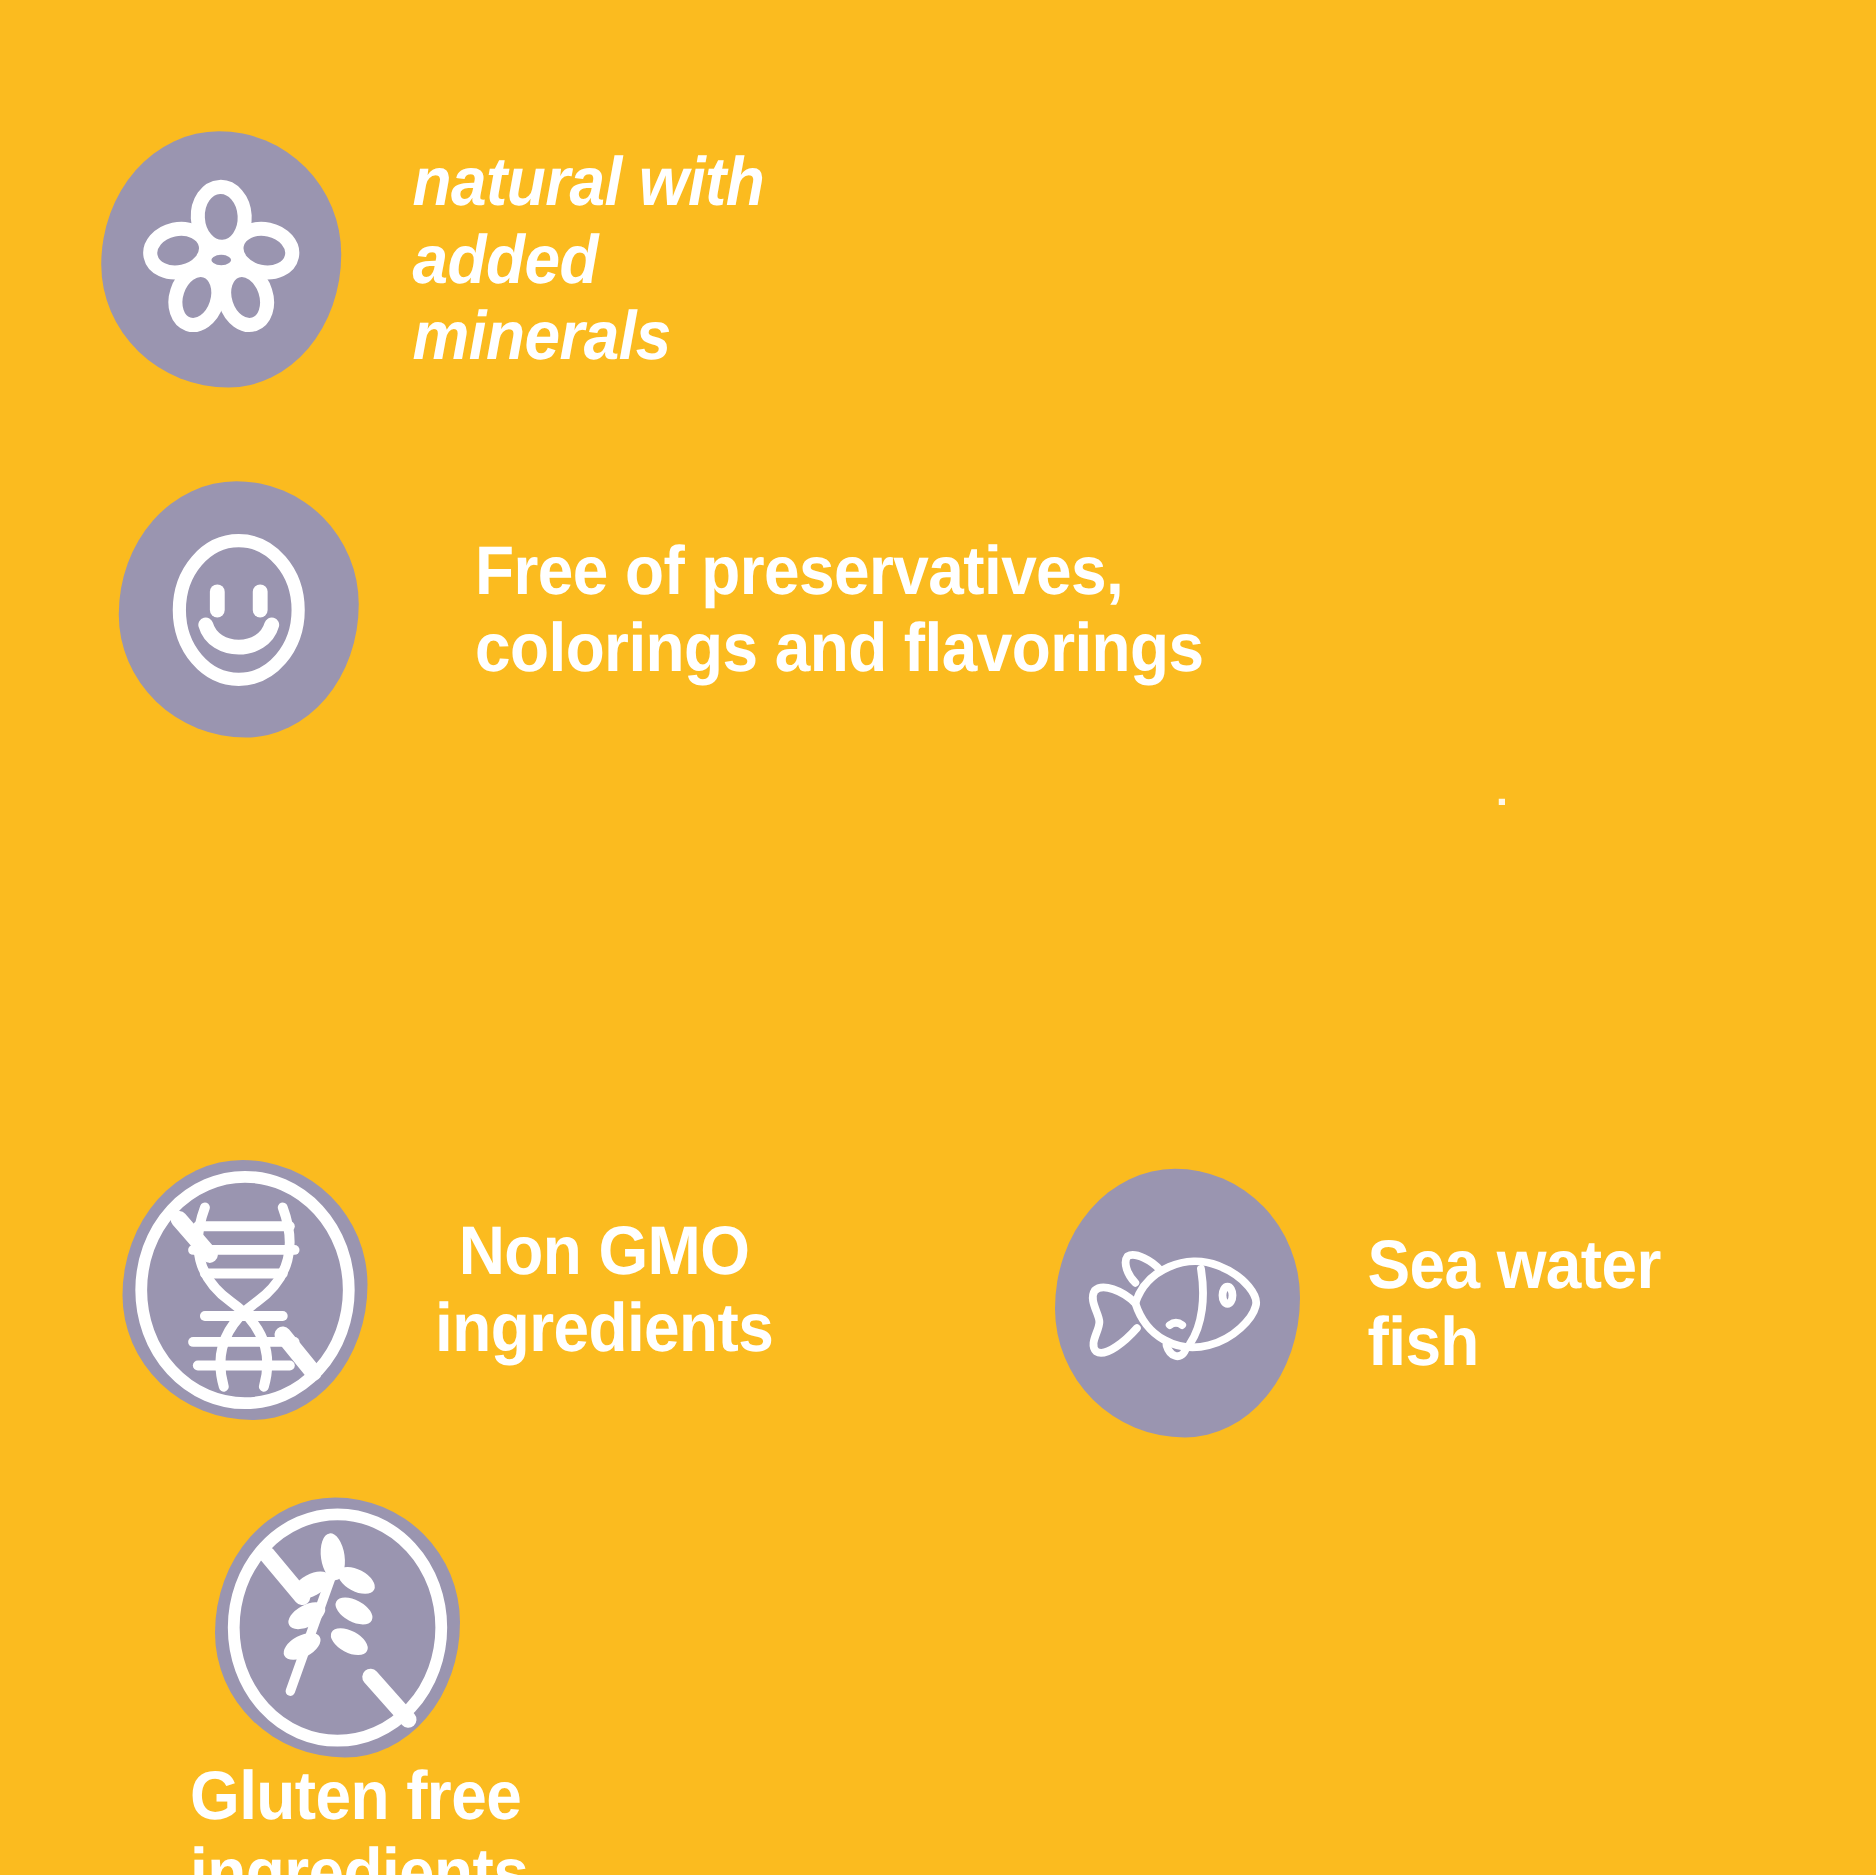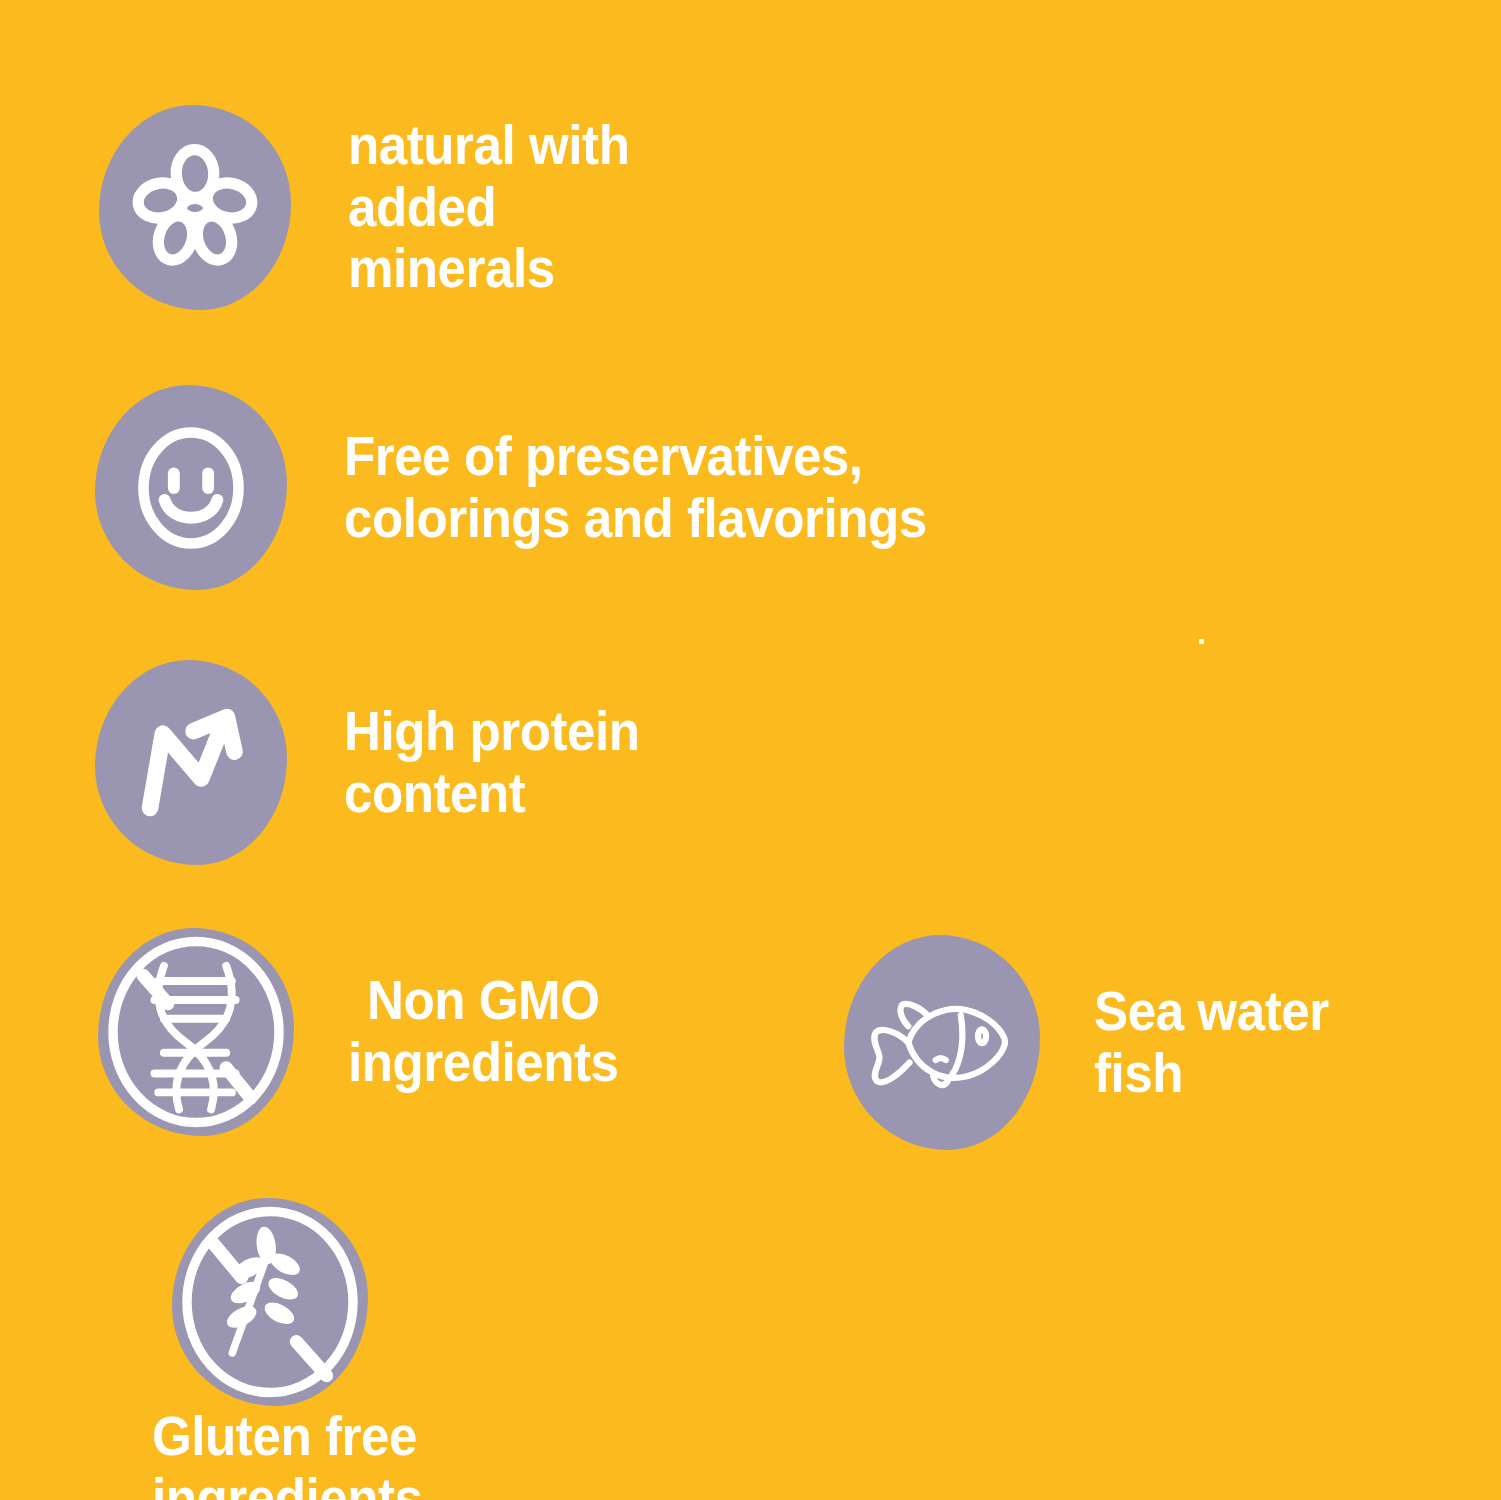--- a/index.html
+++ b/index.html
@@ -28,23 +28,23 @@
     font-weight:bold;
     letter-spacing:-0.5px;
     line-height:1.12;
     white-space:pre-line;
     font-family:"Liberation Sans", sans-serif;
     transform:scaleX(0.93);
     transform-origin:left center;
   }
 
   
-  #f-natural   {left:99px;  top:105px;}
+  #f-natural   {left:81px;  top:105px;font-style:italic;}
   #f-cruelty   {left:800px; top:105px;}
-  #f-free      {left:95px;  top:385px;}
+  #f-free      {left:95px;  top:385px;gap:36px;}
   #f-protein   {left:95px;  top:660px;}
   #f-gmo       {left:98px;  top:928px;text-align:center;}
   #f-sea       {left:844px; top:935px;}
   #f-gluten    {left:98px;  top:1198px;flex-direction:column;}
   #f-dolphin   {left:808px; top:1205px;}
 
   #f-natural .badge, #f-free .badge, #f-protein .badge{width:192px;height:205px;}
   #f-cruelty .badge{width:196px;height:208px;}
   #f-gmo .badge, #f-gluten .badge{width:196px;height:208px;}
   #f-sea .badge{width:196px;height:215px;}
@@ -97,34 +97,20 @@
           <path d="M63 42 L63 53" stroke-width="9"></path>
           <path d="M30 62 C35 80, 65 80, 70 62" stroke-width="9"></path>
         </g>
       </svg>
       </span>
     </div>
     <div class="label">Free of preservatives,
 colorings and flavorings</div>
   </div>
 
-  <div class="feature" id="f-protein">
-    <div class="badge">
-      <span>
-      <svg width="128" height="135" viewBox="0 0 100 105">
-        <g fill="none" stroke="#FFFFFF" stroke-width="13" stroke-linecap="round" stroke-linejoin="round">
-          <path d="M18 88 L28 30 L58 65 L76 20"></path>
-          <path d="M52 28 L78 17 L84 44"></path>
-        </g>
-      </svg>
-      </span>
-    </div>
-    <div class="label">High protein
-content</div>
-  </div>
 
   <div class="feature" id="f-gmo">
     <div class="badge">
       <span>
       <svg width="190" height="200" viewBox="0 0 100 106">
         <g fill="none" stroke="#FFFFFF" stroke-linecap="round" stroke-linejoin="round">
           <ellipse cx="50" cy="53" rx="44" ry="48" stroke-width="5"></ellipse>
           <g stroke-width="4.2">
             <path d="M33 18 C27 34, 30 48, 44 58 C58 68, 62 80, 58 94"></path>
             <path d="M66 18 C72 34, 69 48, 55 58 C41 68, 37 80, 41 94"></path>

